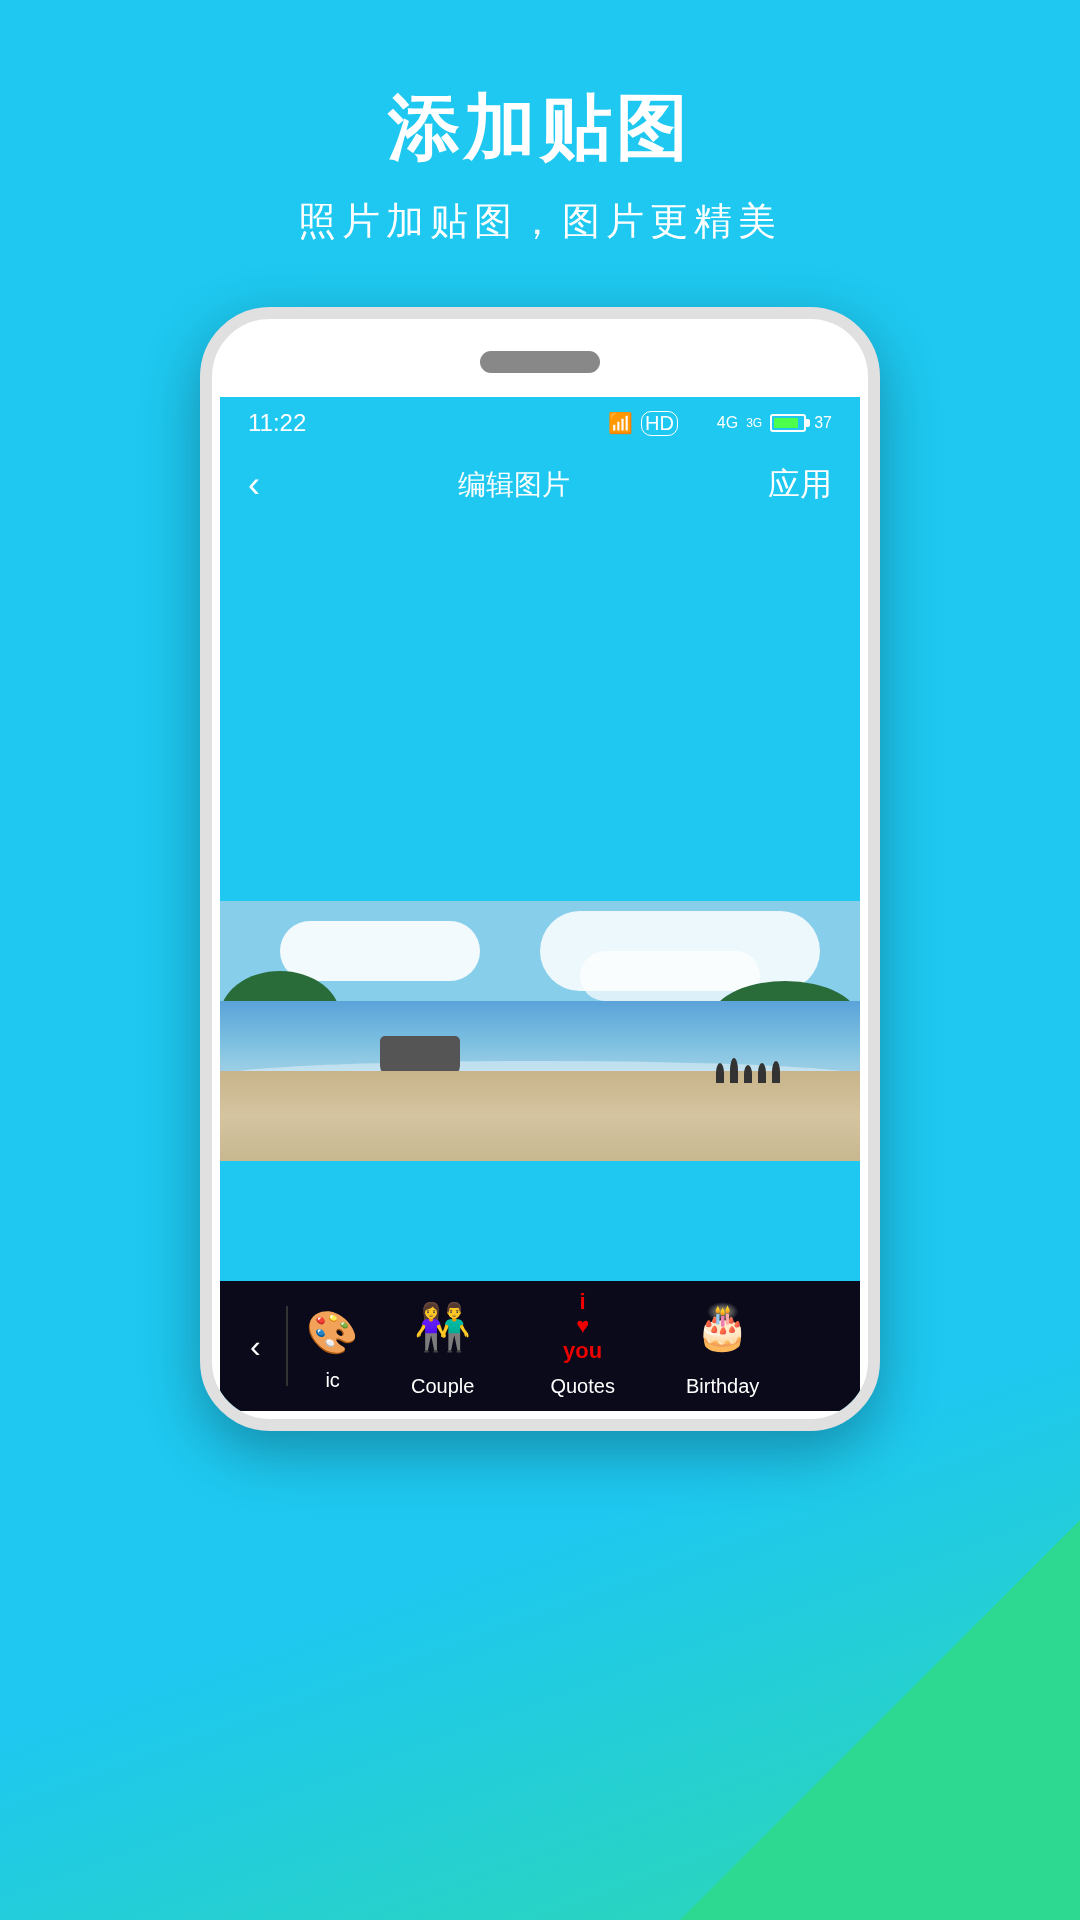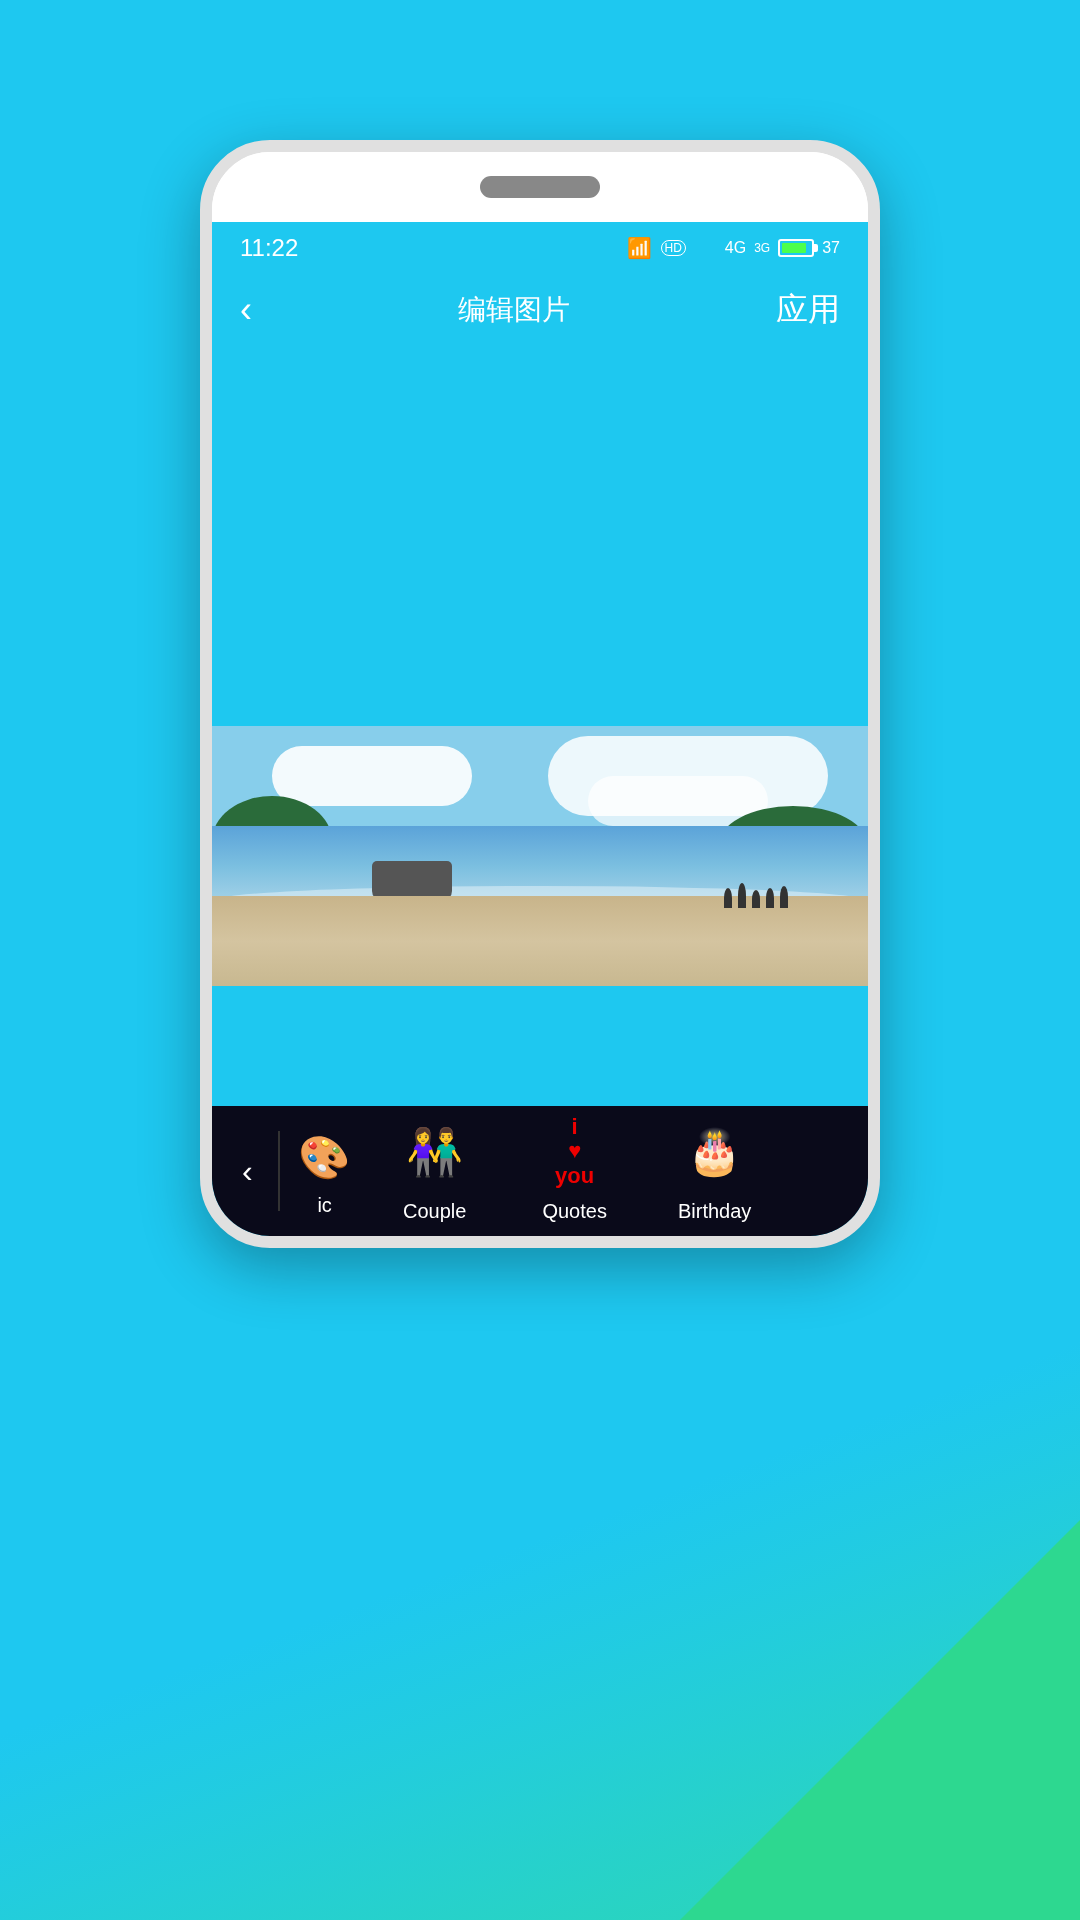--- a/index.html
+++ b/index.html
@@ -49,21 +49,21 @@
     }
 
     
     .phone-mockup {
       position: relative;
       z-index: 1;
       margin-top: 60px;
       width: 680px;
       background: white;
       border-radius: 70px;
-      padding: 0;
+      padding: 8px;
       box-shadow: 0 20px 60px rgba(0,0,0,0.3);
       overflow: hidden;
       border: 12px solid #e0e0e0;
     }
 
     .phone-top-bar {
       background: white;
       height: 70px;
       display: flex;
       align-items: center;
@@ -380,36 +380,38 @@
       background: #333;
       margin: 0 5px;
     }
   </style>
 </head>
 <body>
 
 <div class="bg-triangle"></div>
 
 <div class="header-text">
+  <div class="header-title">添加贴图</div>
+  <div class="header-subtitle">照片加贴图，图片更精美</div>
 </div>
 
 <div class="phone-mockup">
 
   <div class="phone-top-bar">
     <div class="phone-speaker"></div>
   </div>
 
   <div class="phone-screen">
 
     <div class="status-bar">
       <span class="status-time">11:22</span>
       <div class="status-icons">
 
         <span style="font-size:20px;">📶</span>
-        <span style="font-size:12px; border:1px solid white; padding:0 3px; border-radius:10px;">HD</span>
+        <span style="font-size:20px; border:1px solid white; padding:0 3px; border-radius:10px;">HD</span>
         <span style="font-size:16px;margin-left:31px;">4G</span>
         <span style="font-size:12px;">3G</span>
         <div class="battery-icon">
           <div class="battery-fill"></div>
         </div>
         <span style="font-size:16px;">37</span>
       </div>
     </div>
 
     <div class="nav-bar">

